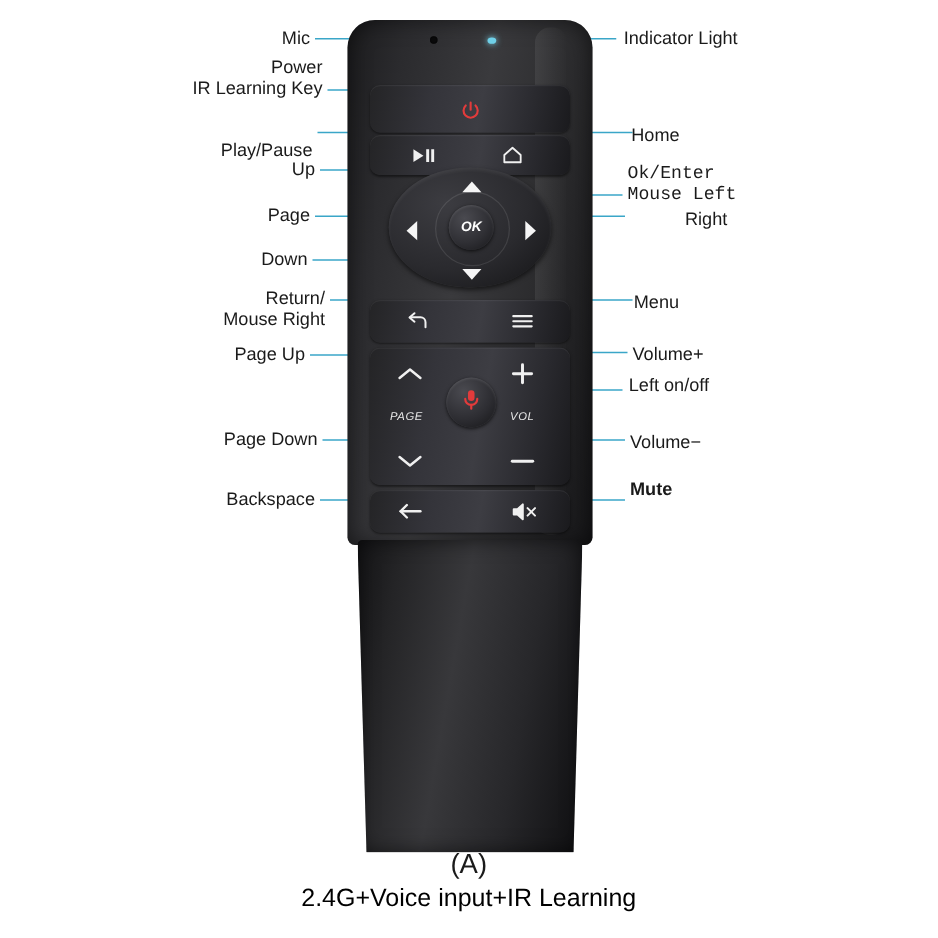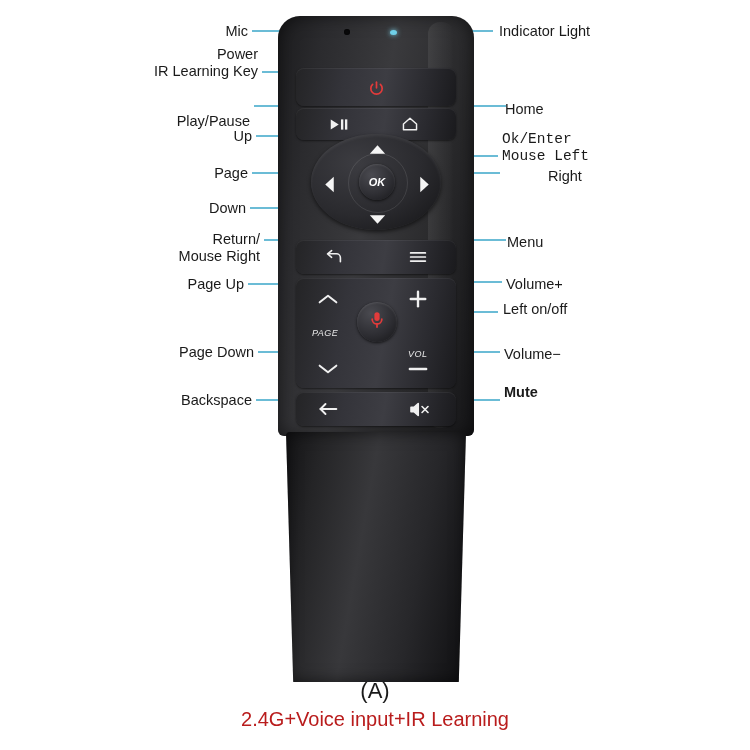--- a/index.html
+++ b/index.html
@@ -167,21 +167,21 @@
     text-align: center;
     font-size: 22px;
     color: #1a1a1a;
   }
   .caption-main {
     position: absolute;
     left: 0; top: 708px;
     width: 750px;
     text-align: center;
     font-size: 20px;
-    color: #b91c1c;
+    color: #000000;
   }
 </style>
 </head>
 <body>
 
 <div id="stage">
 
   <svg class="leaders" viewBox="0 0 750 750">
     <g stroke="#3aa6c8" stroke-width="1.3" fill="none">
 
@@ -302,21 +302,21 @@
         <path d="M2 11 L12 3 L22 11"></path>
       </svg>
     </div>
     <div class="btn" style="left:126px; top:270px; width:28px; height:26px;">
       <svg width="20" height="20" viewBox="0 0 22 22" stroke="#f0f0f0" stroke-width="2.6" stroke-linecap="round">
         <path d="M11 3 V19"></path>
           <path d="M3 11 H19"></path>
       </svg>
     </div>
     <div class="tiny-label" style="left:34px; top:312px;">PAGE</div>
-    <div class="tiny-label" style="left:130px; top:312px;margin-top:21px;">VOL</div>
+    <div class="tiny-label" style="left:130px; top:312px;">VOL</div>
     <div class="voice-btn">
       <span class="mic-glyph">
         <svg width="14" height="20" viewBox="0 0 16 22" fill="none" stroke="currentColor" stroke-width="2" stroke-linecap="round">
           <rect x="5" y="2" width="6" height="10" rx="3" fill="currentColor" stroke="none"></rect>
           <path d="M2.5 10 a5.5 5.5 0 0 0 11 0"></path>
           <path d="M8 15.5 V19"></path>
         </svg>
       </span>
     </div>
     <div class="btn" style="left:36px; top:342px; width:28px; height:22px;">

